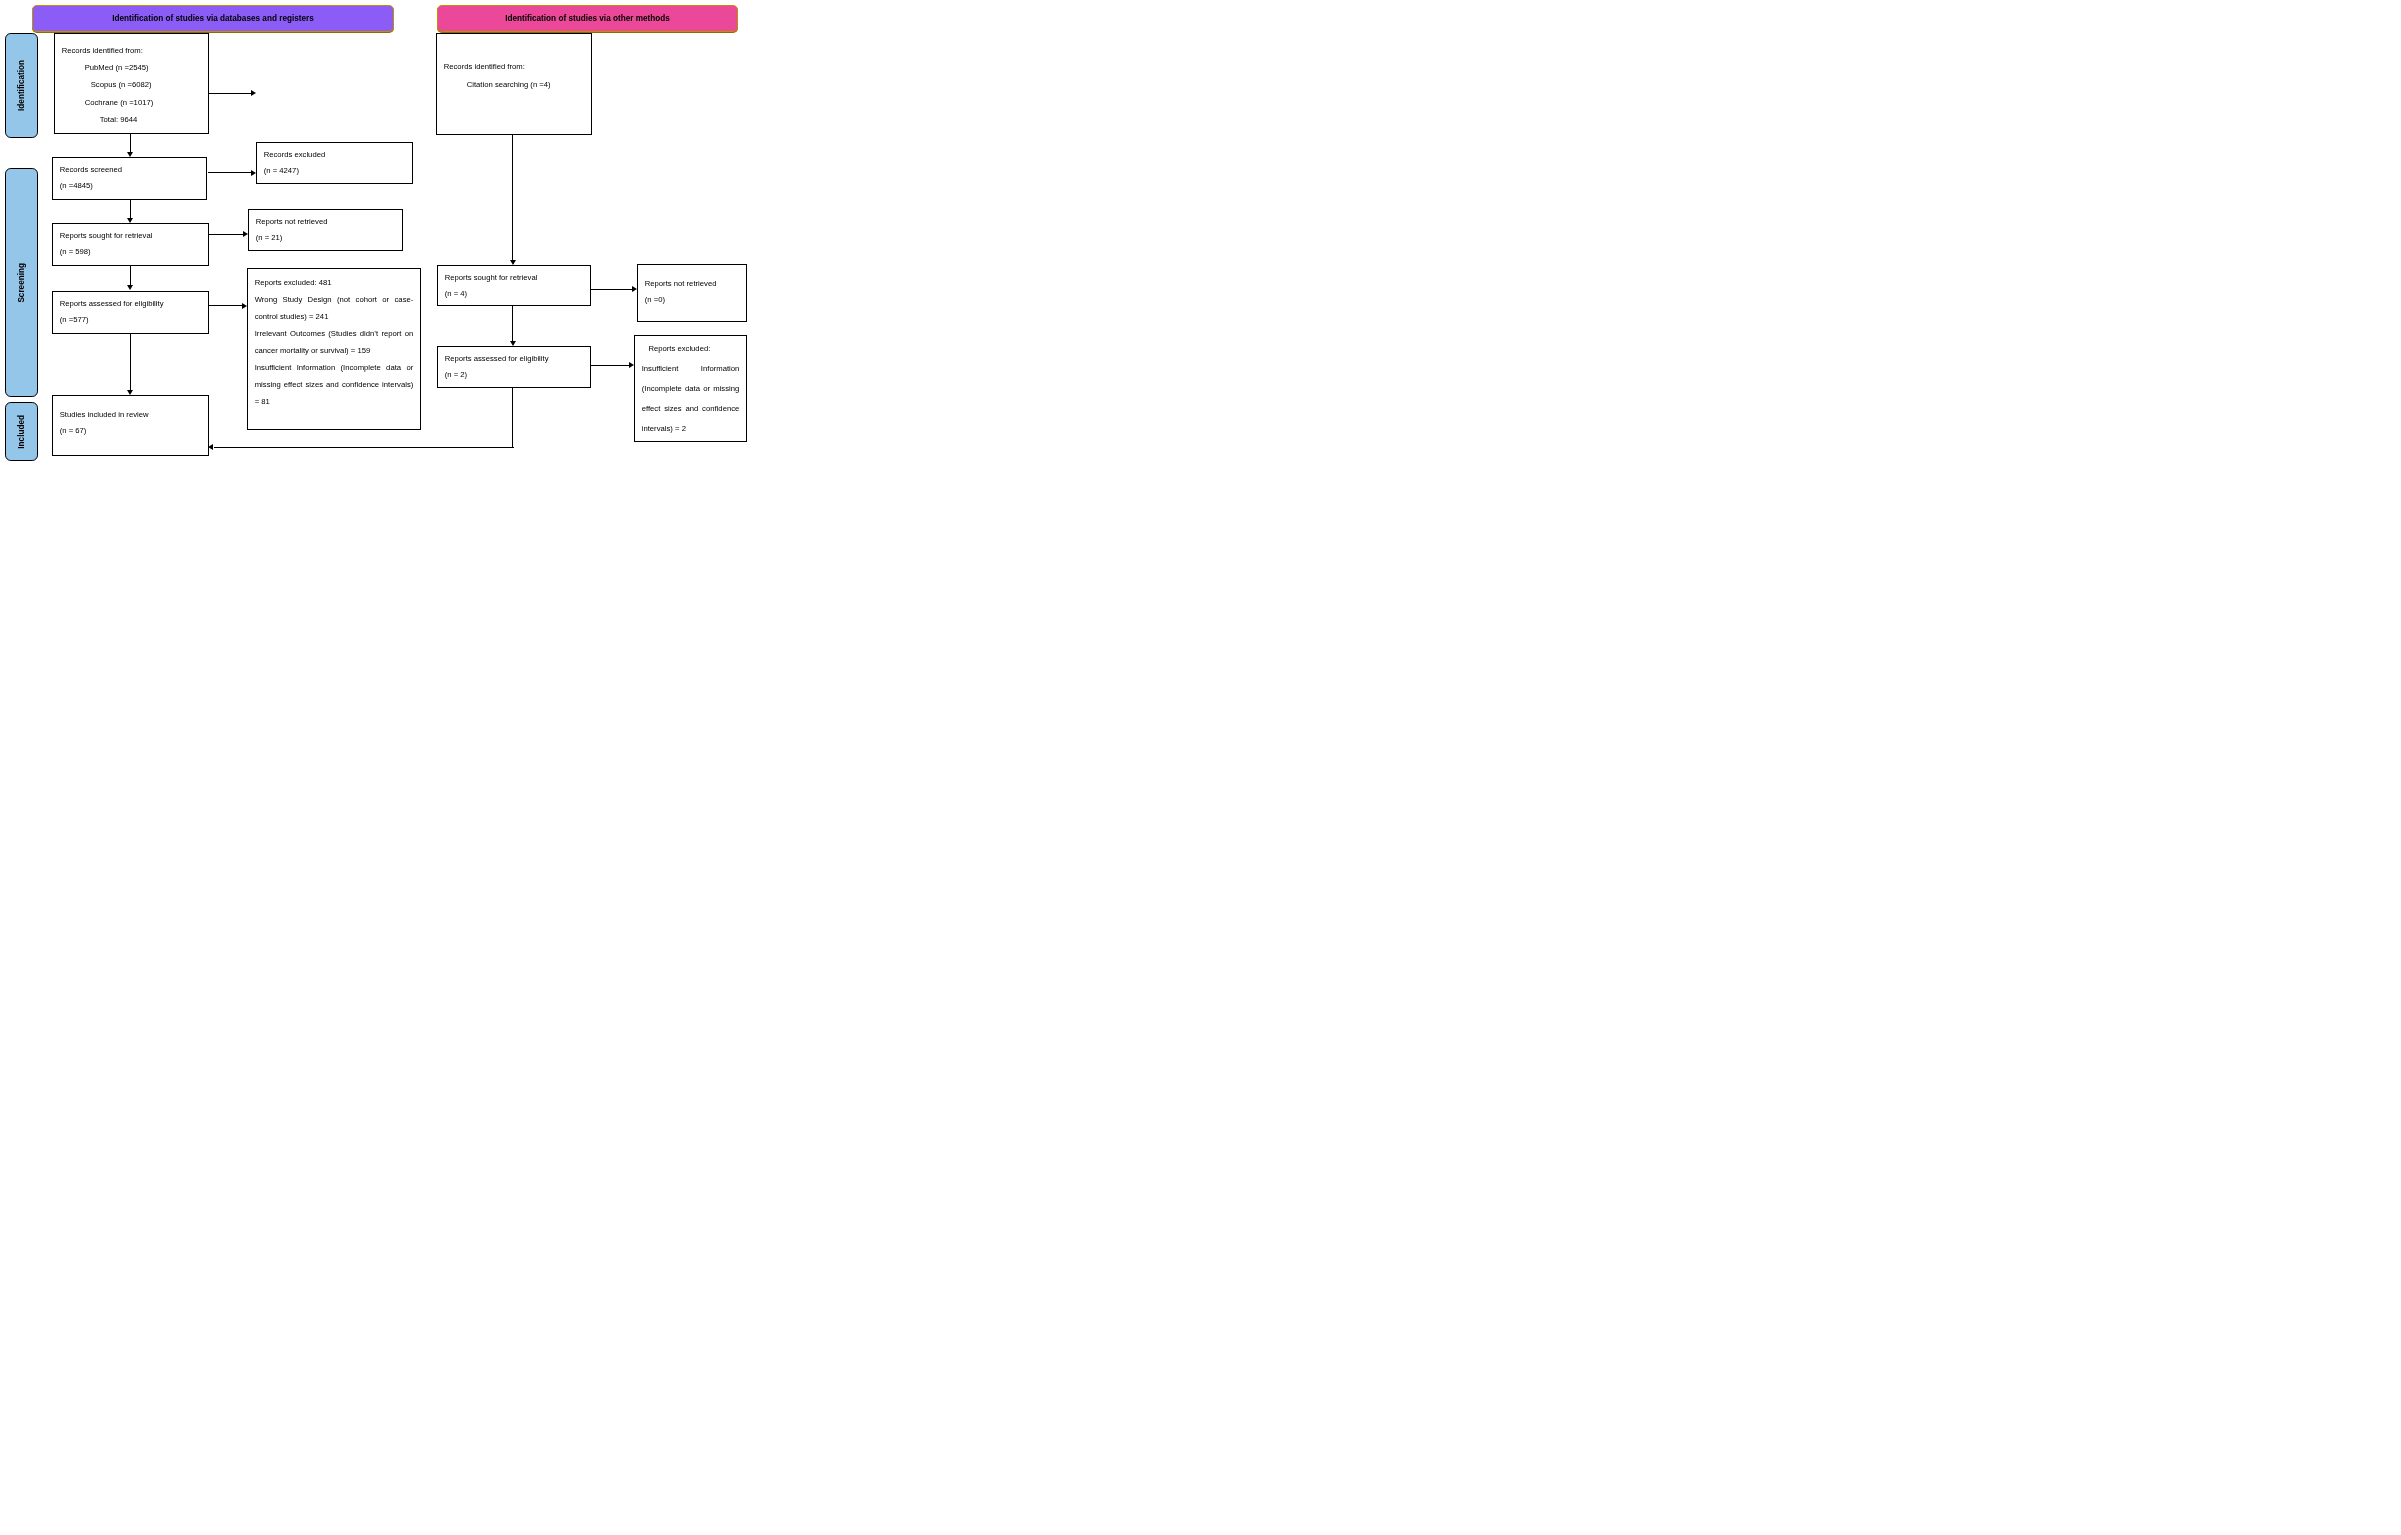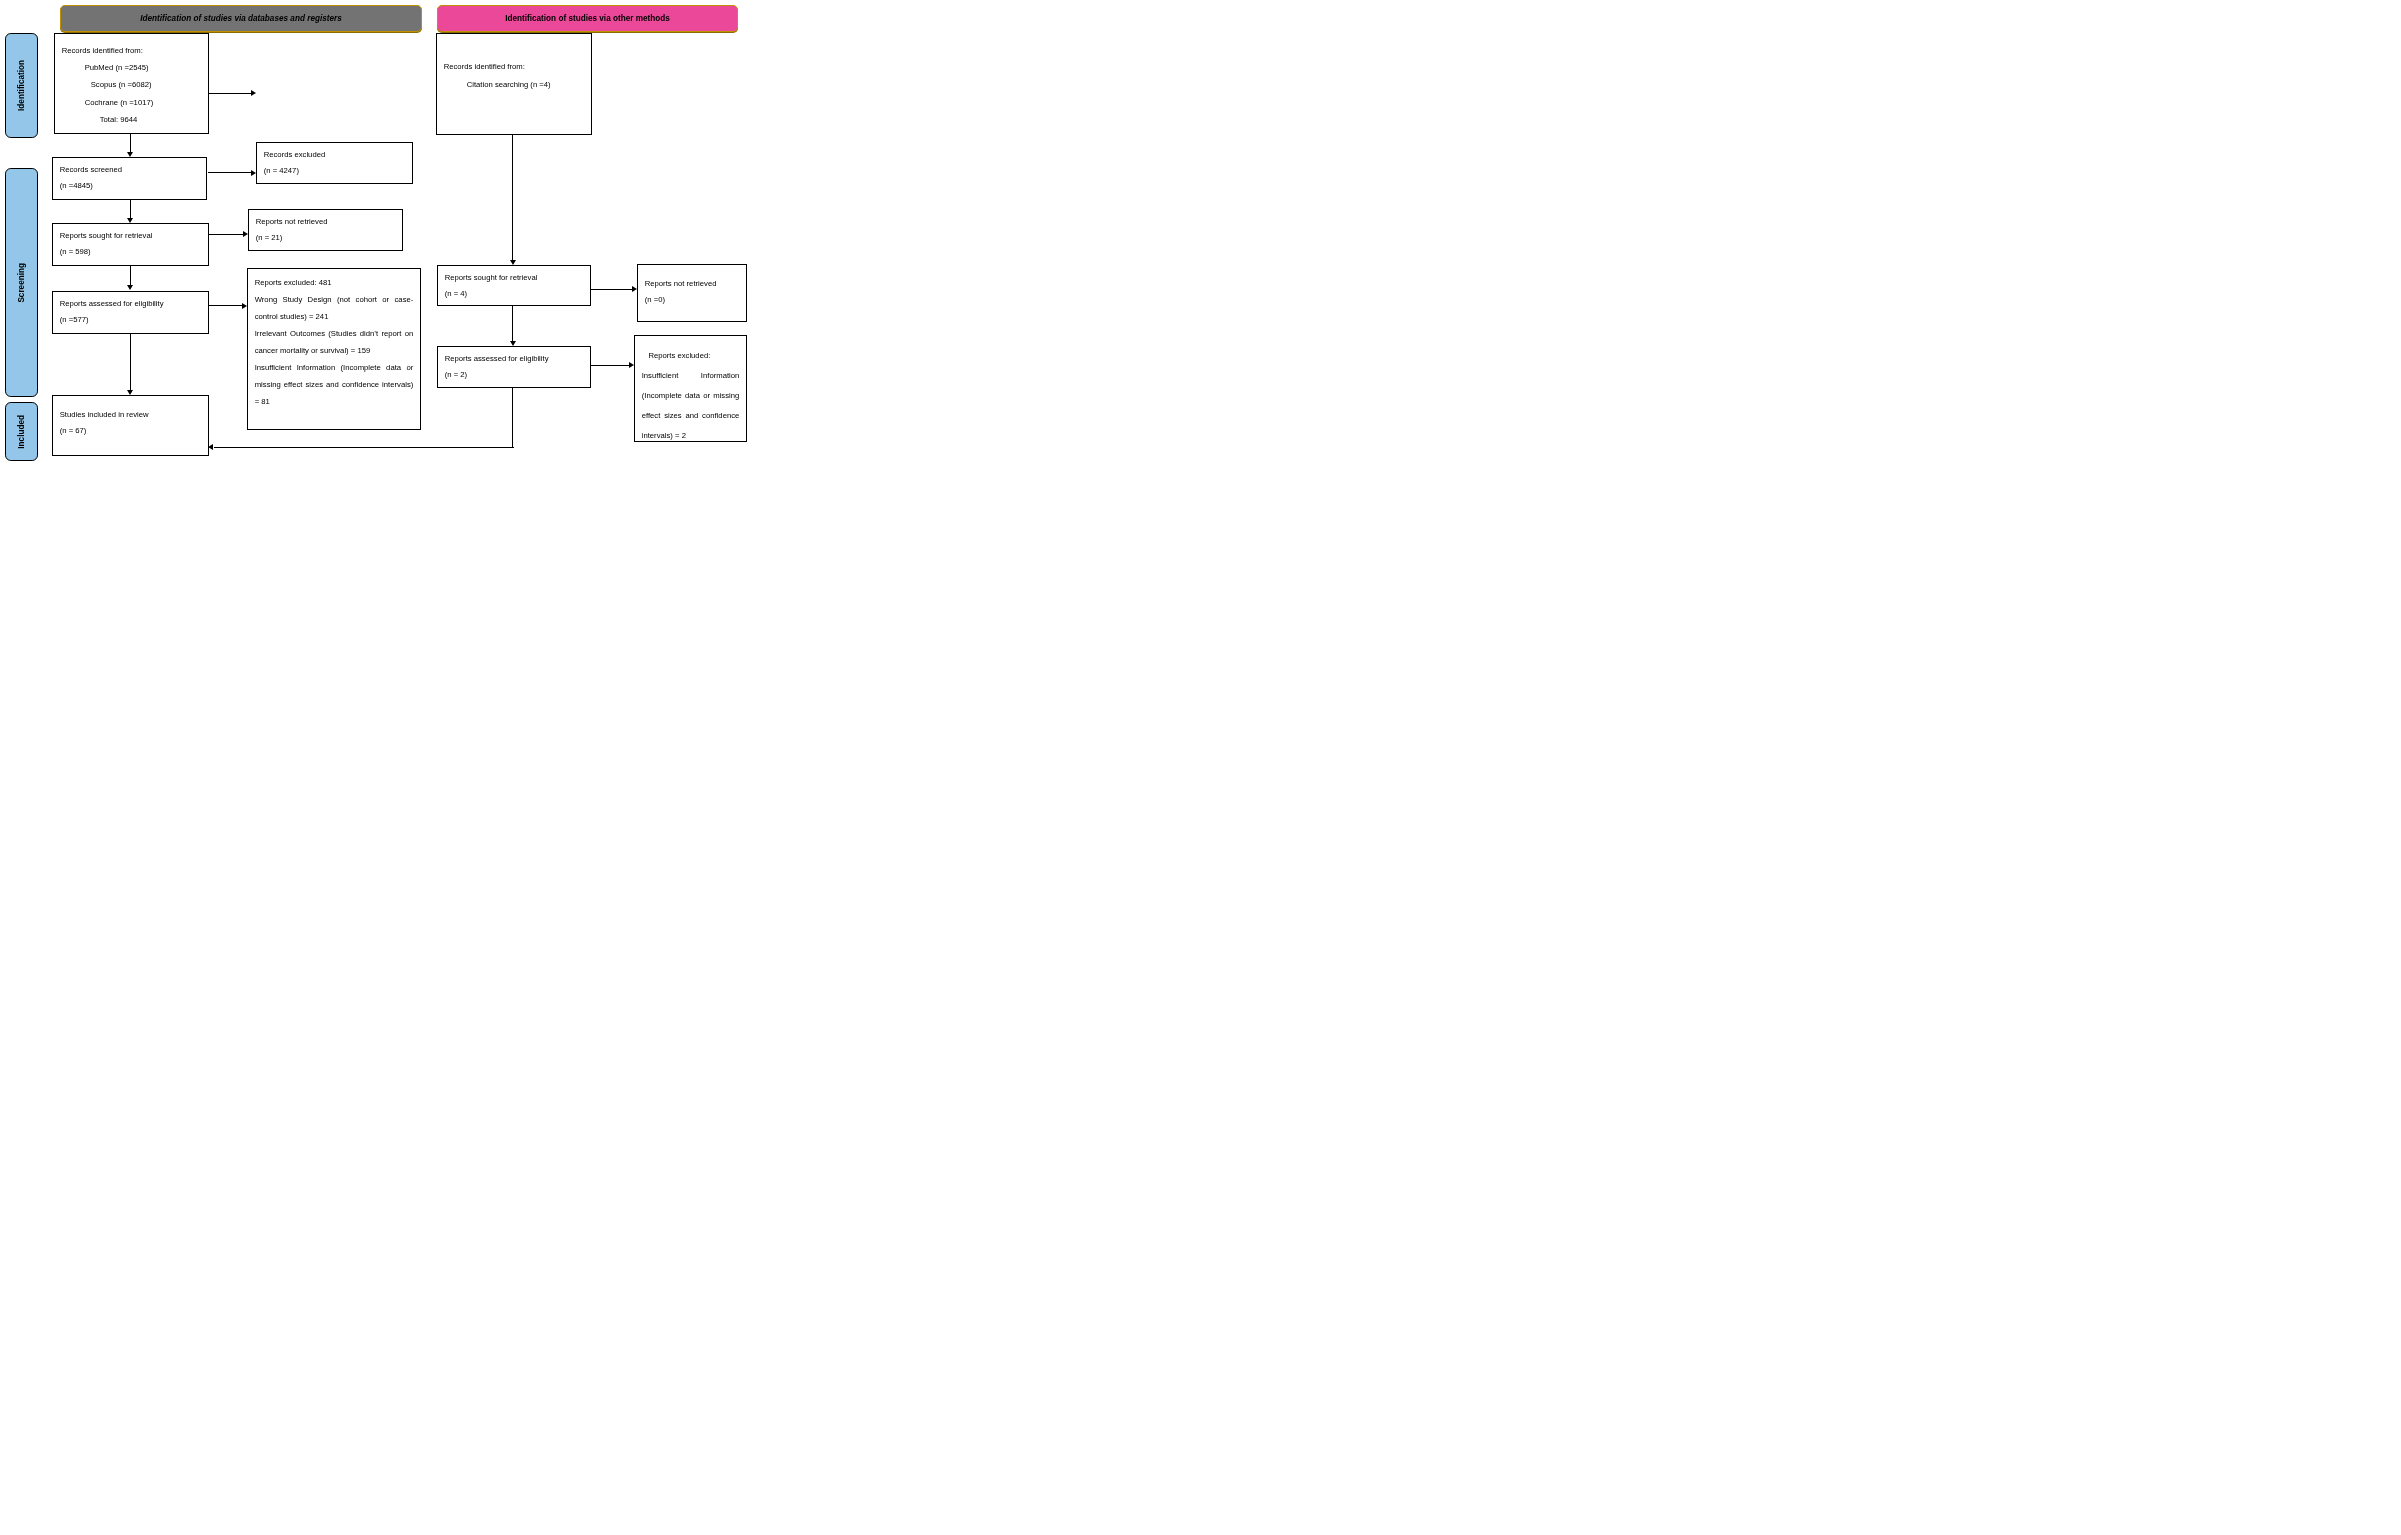--- a/index.html
+++ b/index.html
@@ -33,21 +33,21 @@
   .ah{position:absolute;width:0;height:0;}
   .ah.down{border-left:3.4px solid transparent;border-right:3.4px solid transparent;border-top:5.3px solid #000;}
   .ah.right{border-top:3.4px solid transparent;border-bottom:3.4px solid transparent;border-left:5.3px solid #000;}
   .ah.left{border-top:3.4px solid transparent;border-bottom:3.4px solid transparent;border-right:5.3px solid #000;}
 </style>
 </head>
 <body>
 
 <div class="canvas">
 
-  <div class="hdr" style="left: 60px; top: 4.8px; width: 360px; height: 25.5px; background: #737373; border-color: rgb(191, 144, 0); font-style: italic;">
+  <div class="hdr" style="left: 32px; top: 4.8px; width: 360px; height: 25.5px; background: #8b5cf6; border-color: rgb(191, 144, 0);">
     <span>Identification of studies via databases and registers</span>
   </div>
   <div class="hdr" style="left: 437px; top: 4.8px; width: 299px; height: 25.5px; background: #ec4899; border-color: rgb(191, 144, 0);">
     <span>Identification of studies via other methods</span>
   </div>
 
   <div class="side" style="left: 4.8px; top: 33px; width: 31px; height: 103px; background: rgb(147, 198, 232);">
     <span class="vtxt">Identification</span>
   </div>
   <div class="side" style="left: 4.8px; top: 168px; width: 31px; height: 227px; background: rgb(147, 198, 232);">
@@ -117,21 +117,21 @@
     <div class="bl">Reports assessed for eligibility</div>
     <div class="bl">(n = 2)</div>
   </div>
 
   <div class="box" style="left:637px;top:264px;width:110px;height:58px;padding-top:10.6px;">
     <div class="bl">Reports not retrieved</div>
     <div class="bl">(n =0)</div>
   </div>
 
   <div class="box" style="left:634px;top:335px;width:113px;height:107px;padding:3.4px 6.7px;line-height:20px;">
-    <p class="para first" style="text-indent:6.7px;margin-top:7px;">Reports excluded:</p>
+    <p class="para first" style="text-indent:6.7px;">Reports excluded:</p>
     <p class="para">Insufficient Information (Incomplete data or missing effect sizes and confidence intervals) = 2</p>
   </div>
 
   <div class="vline" style="left:130px;top:134px;height:19px;"></div>
   <div class="ah down" style="left:127px;top:152px;"></div>
 
   <div class="hline" style="left:208px;top:93px;width:43px;"></div>
   <div class="ah right" style="left:251px;top:90px;"></div>
 
   <div class="hline" style="left:208px;top:172px;width:43px;"></div>

